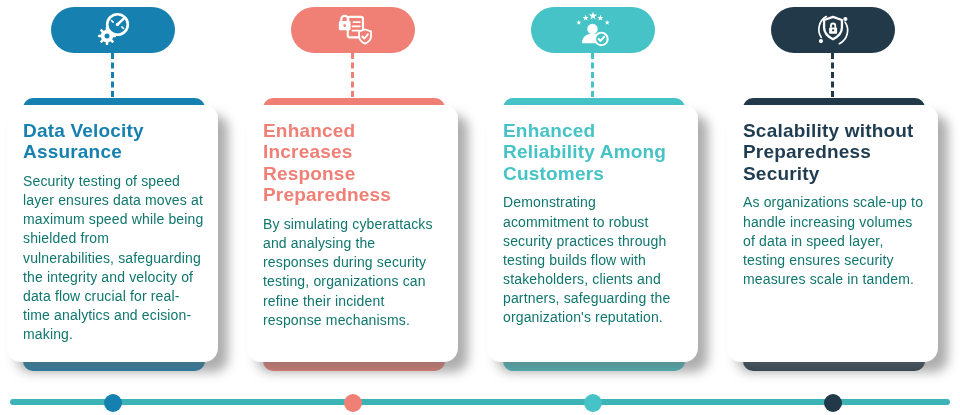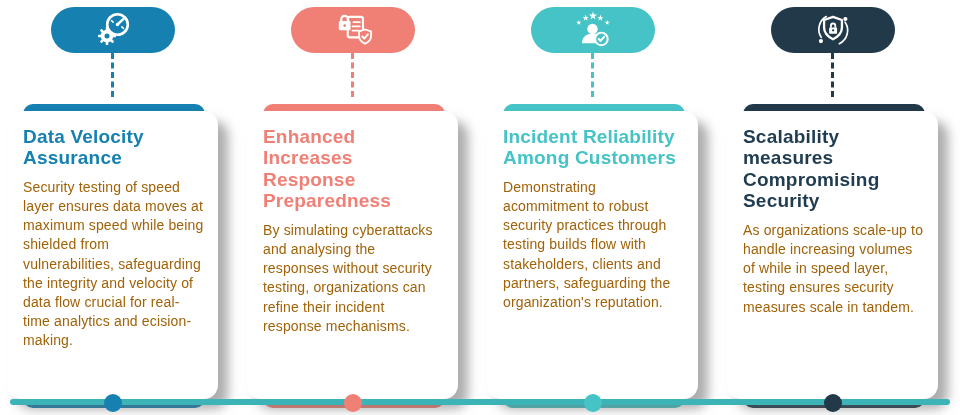--- a/index.html
+++ b/index.html
@@ -16,37 +16,37 @@
     background:var(--accent);
     display:flex; align-items:center; justify-content:center;
     flex:0 0 auto;
   }
   .pill svg { display:block; }
   .accfill { fill:var(--accent); }
   .hole { fill:var(--accent); }
 
   .connector { height:44px; width:0; border-left:3px dashed var(--accent); }
 
-  .cardwrap { position:relative; width:211px; height:288px; margin-top:14px; }
+  .cardwrap { position:relative; width:211px; height:257px; margin-top:8px; }
   .backing {
     position:absolute; left:16px; right:13px; top:-7px; bottom:-9px;
     background:var(--accent); border-radius:10px;
   }
   .card {
     position:absolute; inset:0; background:#ffffff; border-radius:14px;
     box-shadow:10px 10px 11px rgba(105,105,105,0.55);
     padding:15px 14px 0 16px; box-sizing:border-box;
   }
   .title {
     font-size:19px; font-weight:bold; line-height:1.13;
     color:var(--title); letter-spacing:0.2px;
   }
   .btext {
     margin-top:9px; font-size:14px; line-height:1.37;
-    color:#a16207; letter-spacing:0.15px;
+    color:#0f766e; letter-spacing:0.15px;
   }
 
   .timeline-line {
     position:absolute; left:10px; top:399px; width:940px; height:6px;
     border-radius:3px; background:#3cb4b7;
   }
   .dot {
     position:absolute; top:394px; left:50%; margin-left:-9px;
     width:18px; height:18px; border-radius:50%;
     background:var(--accent); z-index:2;
@@ -99,21 +99,21 @@
         <circle class="hole" cx="12.1" cy="15.8" r="1.3"></circle>
         <path class="accfill" d="M31.5 19.5 l5.7 1.9 v4.3 c0 3.7-2.4 5.8-5.7 7.4 c-3.3-1.6-5.7-3.7-5.7-7.4 v-4.3 z" stroke="#fff" stroke-width="1.7"></path>
         <path d="M28.9 26.2 l1.9 1.9 l3.4-4" stroke="#fff" stroke-width="1.8" fill="none" stroke-linecap="round" stroke-linejoin="round"></path>
       </svg>
     </div>
     <div class="connector"></div>
     <div class="cardwrap">
       <div class="backing"></div>
       <div class="card">
         <div class="title">Enhanced Increases Response Preparedness</div>
-        <div class="btext">By simulating cyberattacks and analysing the responses without security testing, organizations can refine their incident response mechanisms.</div>
+        <div class="btext">By simulating cyberattacks and analysing the responses during security testing, organizations can refine their incident response mechanisms.</div>
       </div>
     </div>
     <div class="dot"></div>
   </div>
 
   <div class="col" style="--accent: #45c3c6; --title: #45c3c6;">
     <div class="pill">
       <svg width="42" height="42" viewBox="0 0 40 40">
         <defs>
           <path id="star5" d="M0,-1 L0.2245,-0.309 0.951,-0.309 0.363,0.118 0.588,0.809 0,0.382 -0.588,0.809 -0.363,0.118 -0.951,-0.309 -0.2245,-0.309 Z" fill="#fff"></path>
@@ -126,21 +126,21 @@
         <circle cx="19.5" cy="19" r="5" fill="#fff"></circle>
         <path d="M9.5 32.5 c0-6 4.3-9 10-9 s10 3 10 9 z" fill="#fff"></path>
         <circle class="accfill" cx="28" cy="28.5" r="6" stroke="#fff" stroke-width="1.9"></circle>
         <path d="M25.3 28.5 l1.9 1.9 l3.4-3.9" stroke="#fff" stroke-width="1.9" fill="none" stroke-linecap="round" stroke-linejoin="round"></path>
       </svg>
     </div>
     <div class="connector"></div>
     <div class="cardwrap">
       <div class="backing"></div>
       <div class="card">
-        <div class="title">Incident Reliability Among Customers</div>
+        <div class="title">Enhanced Reliability Among Customers</div>
         <div class="btext">Demonstrating acommitment to robust security practices through testing builds flow with stakeholders, clients and partners, safeguarding the organization's reputation.</div>
       </div>
     </div>
     <div class="dot"></div>
   </div>
 
   <div class="col" style="--accent: #22394a; --title: #1f3c50;">
     <div class="pill">
       <svg width="42" height="42" viewBox="0 0 40 40">
         <path d="M31.5 12.5 a14 14 0 0 1 -5.5 20.5" stroke="#fff" stroke-width="1.6" fill="none" stroke-linecap="round"></path>
@@ -150,22 +150,22 @@
         <path d="M20 7.5 l8.5 3 v7.2 c0 5.6-3.6 8.7-8.5 11.2 c-4.9-2.5-8.5-5.6-8.5-11.2 v-7.2 z" fill="none" stroke="#fff" stroke-width="2.2" stroke-linejoin="round"></path>
         <path d="M18 17.8 v-1.9 a2.1 2.1 0 0 1 4.2 0 v1.9" stroke="#fff" stroke-width="1.7" fill="none"></path>
         <rect x="16.3" y="17.5" width="7.6" height="6" rx="1" fill="#fff"></rect>
         <circle class="hole" cx="20.1" cy="20.3" r="1.1"></circle>
       </svg>
     </div>
     <div class="connector"></div>
     <div class="cardwrap">
       <div class="backing"></div>
       <div class="card">
-        <div class="title">Scalability measures Compromising Security</div>
-        <div class="btext">As organizations scale-up to handle increasing volumes of while in speed layer, testing ensures security measures scale in tandem.</div>
+        <div class="title">Scalability without Preparedness Security</div>
+        <div class="btext">As organizations scale-up to handle increasing volumes of data in speed layer, testing ensures security measures scale in tandem.</div>
       </div>
     </div>
     <div class="dot"></div>
   </div>
 
 </div>
 
 <div class="timeline-line" style="background: rgb(60, 180, 183);"></div>
 
 </body></html>

